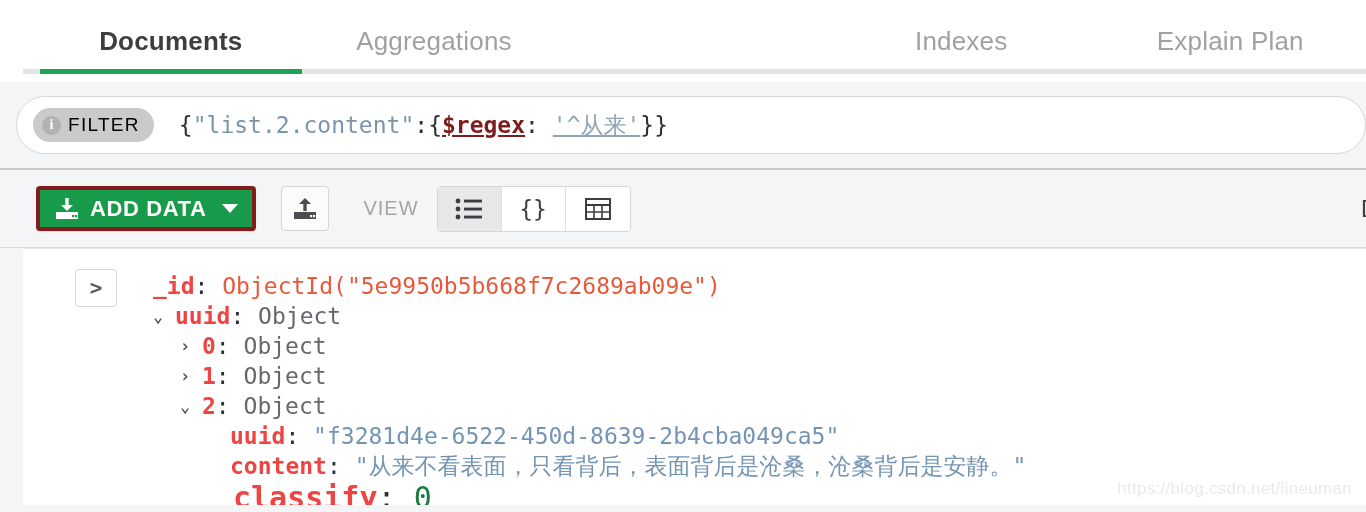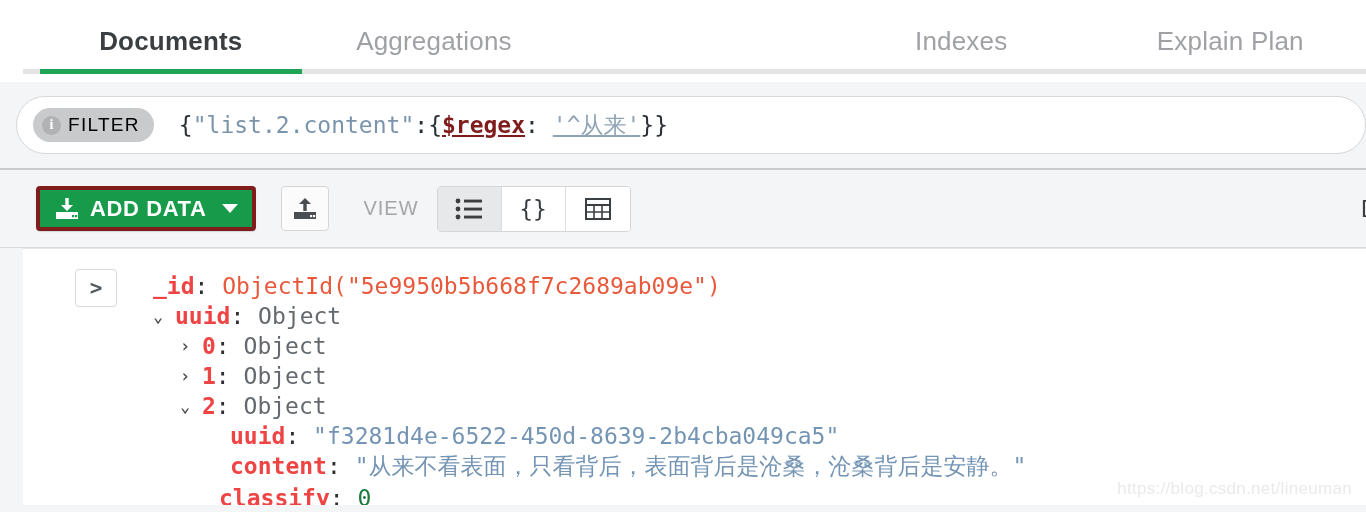--- a/index.html
+++ b/index.html
@@ -259,23 +259,23 @@
   .watermark {
     position: absolute;
     right: 14px; bottom: 6px;
     font-size: 17px;
     color: #e9eaec;
     letter-spacing: 0.3px;
     white-space: nowrap;
   }
   .cutline {
     position: absolute;
-    left: 196px; bottom: -8px;
+    left: 210px; bottom: -8px;
     font-family: "DejaVu Sans Mono", monospace;
-    font-size: 23px;
+    font-size: 30px;
     line-height: 30px;
     white-space: nowrap;
     color: #3c3f42;
   }
   .vnum { color: #1c7a3f; }
 </style>
 </head>
 <body>
 
 <div id="app">

